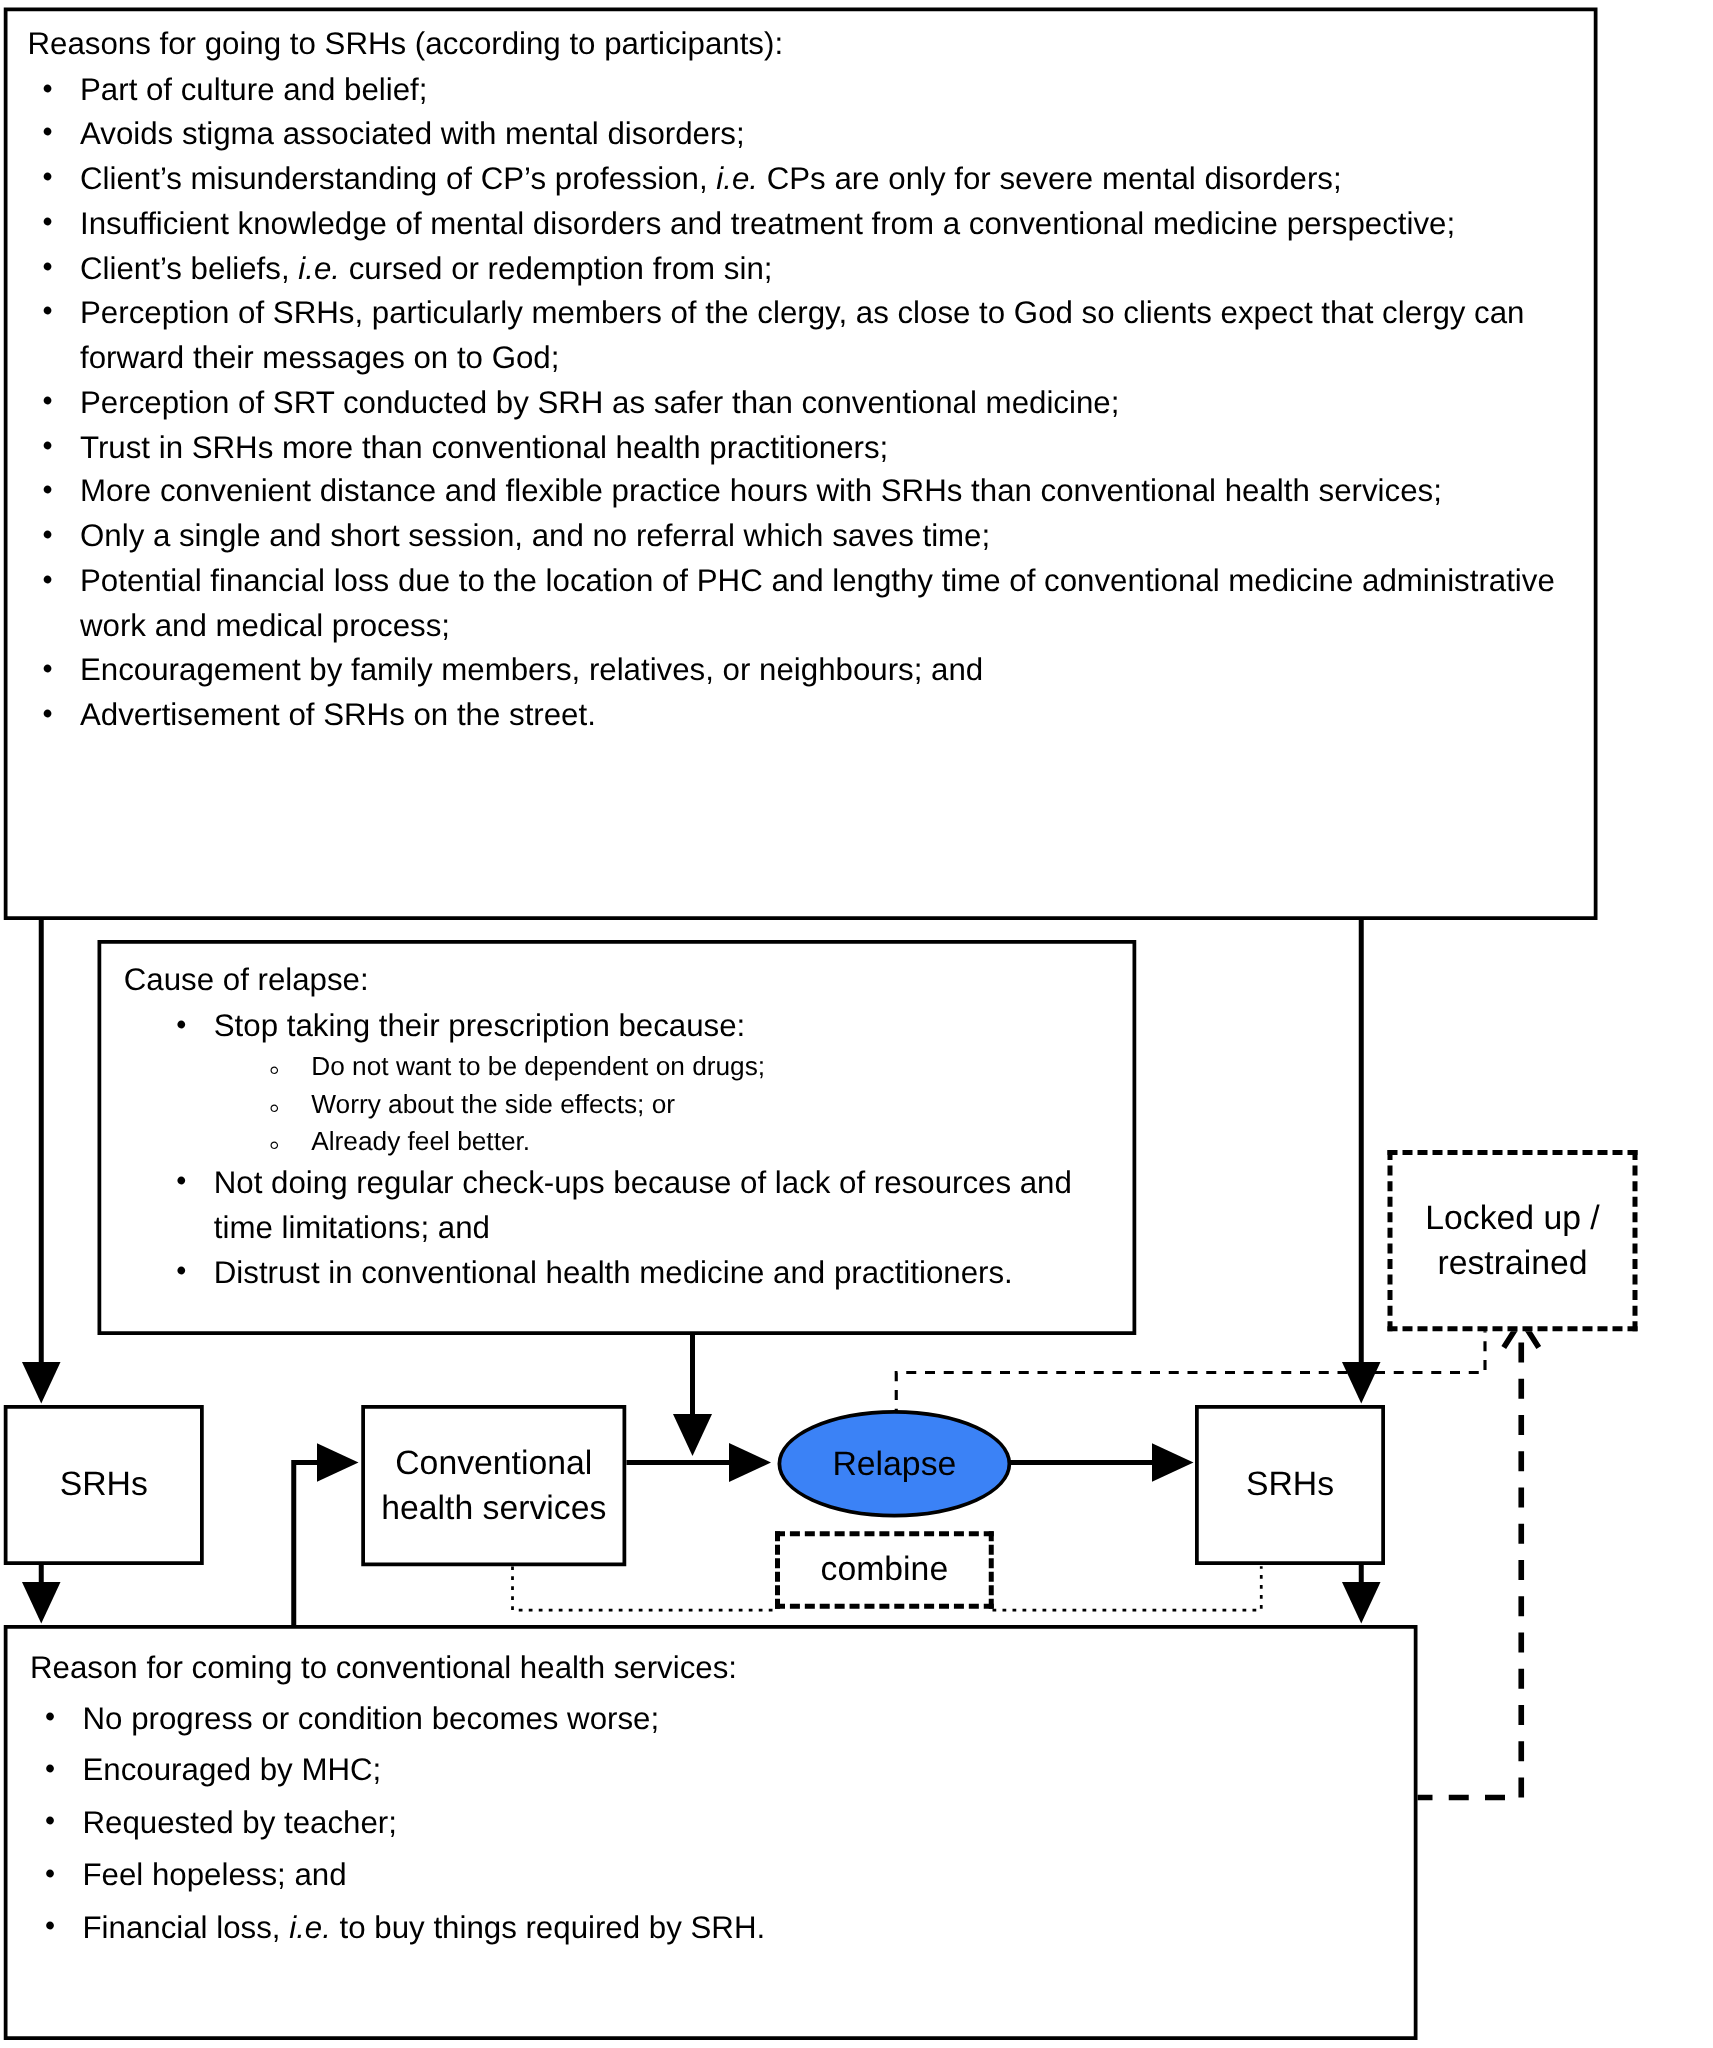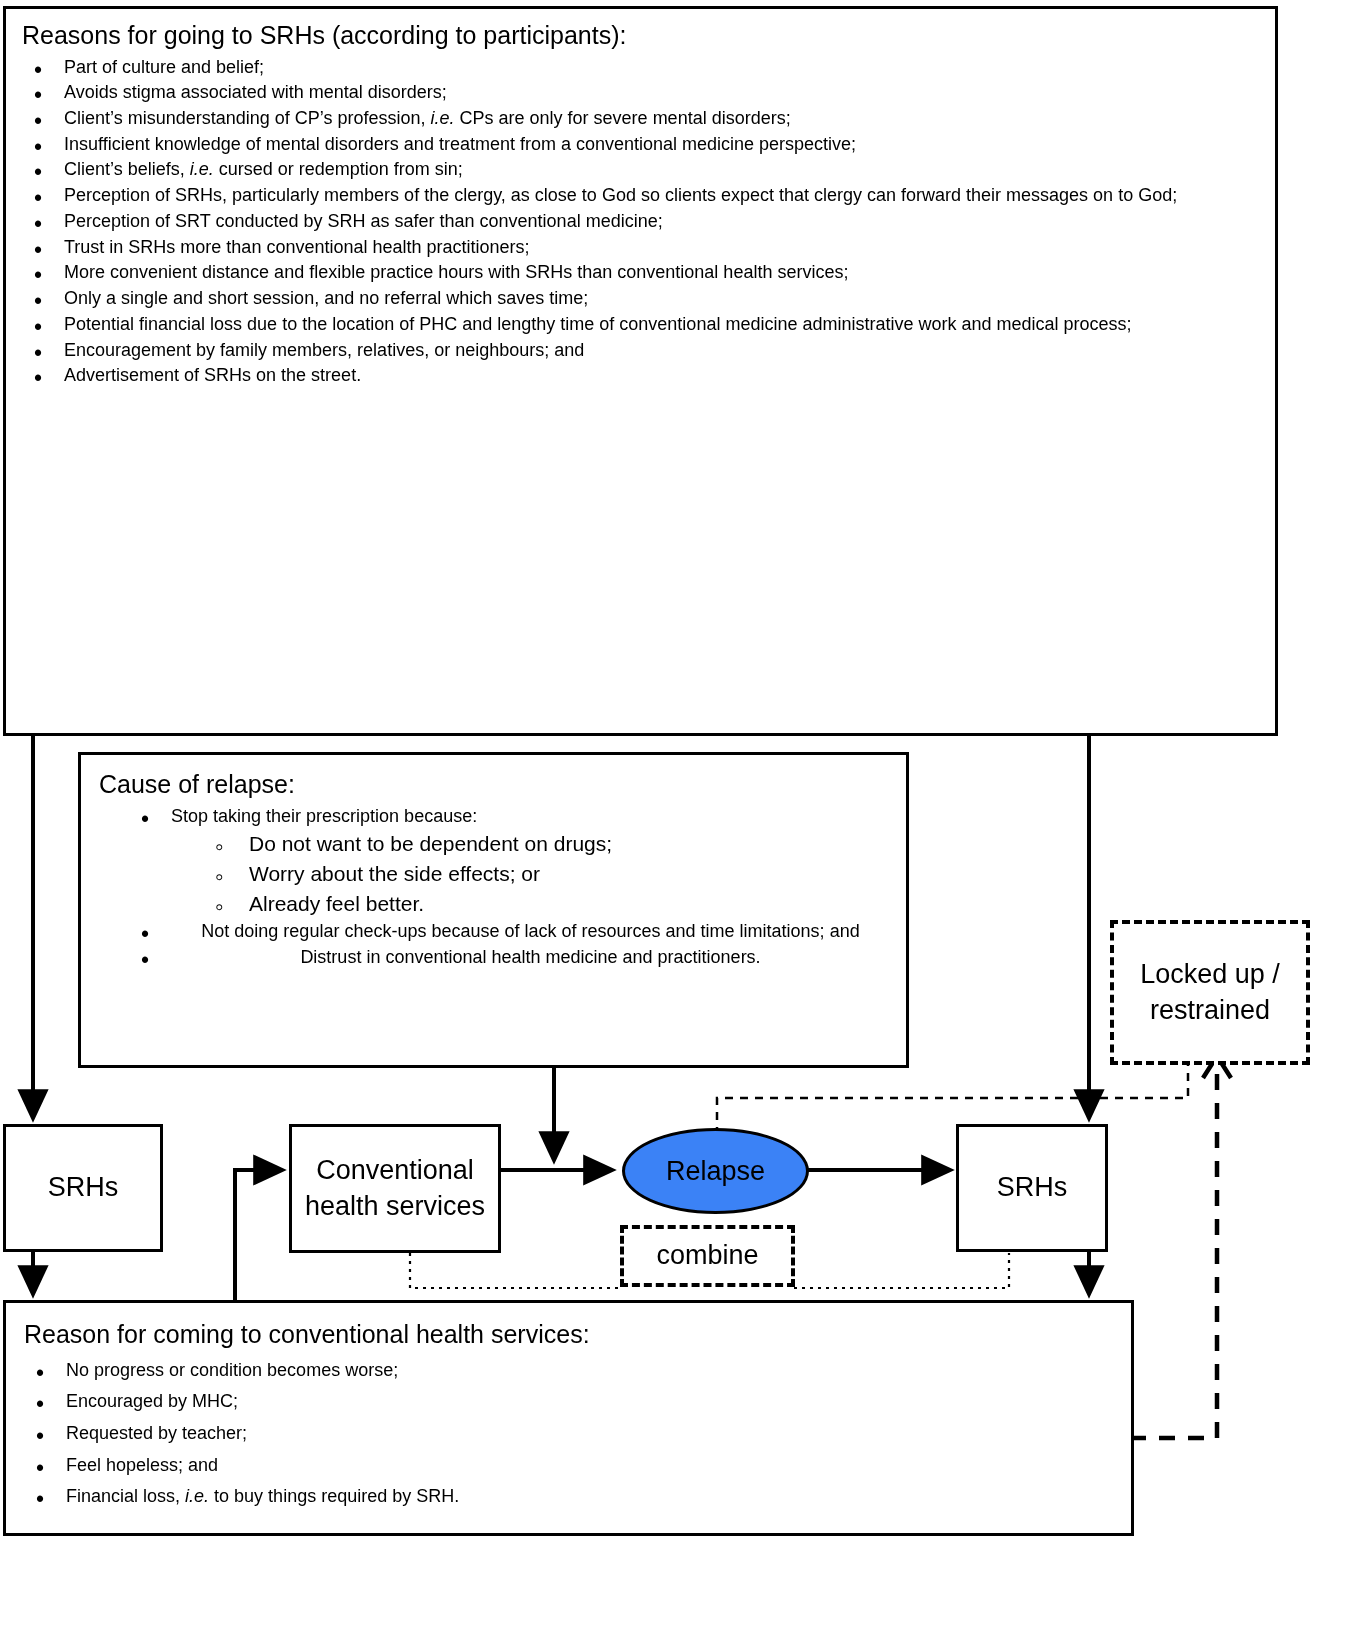--- a/index.html
+++ b/index.html
@@ -20,21 +20,21 @@
     background:#fff;
   }
 
   .listbox{padding:9px 14px 12px 14px;}
   .title{
     font-size:25px;line-height:1.38;margin:0 0 2px 2px;
   }
   ul.bl{list-style:none;margin:0;padding:0;}
   ul.bl > li{
     position:relative;
-    font-size:18px;
+    font-size:25px;
     line-height:1.43;
     padding-left:44px;
     margin:0;
   }
   ul.bl > li::before{
     content:"\2022";
     position:absolute;left:14px;top:-1px;
     font-size:23px;
   }
   ul.sub{list-style:none;margin:0;padding:0;}
@@ -155,21 +155,21 @@
   <div class="box listbox" style="left:78px;top:752px;width:831px;height:316px;padding:12px 16px;">
     <div class="title">Cause of relapse:</div>
     <ul class="bl" style="padding-left:30px;">
       <li>Stop taking their prescription because:</li>
     </ul>
     <ul class="sub" style="padding-left:106px;">
       <li>Do not want to be dependent on drugs;</li>
       <li>Worry about the side effects; or</li>
       <li>Already feel better.</li>
     </ul>
-    <ul class="bl" style="padding-left:30px;text-align:center;">
+    <ul class="bl" style="padding-left:30px;">
       <li>Not doing regular check-ups because of lack of resources and time limitations; and</li>
       <li>Distrust in conventional health medicine and practitioners.</li>
     </ul>
   </div>
 
   <div class="node dashed" style="left:1110px;top:920px;width:200px;height:145px;flex-direction:column;">
     <span>Locked up /</span>
     <span>restrained</span>
   </div>
 
@@ -187,21 +187,21 @@
   </div>
 
   <div class="node" style="left:956px;top:1124px;width:152px;height:128px;">
     <span>SRHs</span>
   </div>
 
   <div class="node dashed" style="left:620px;top:1225px;width:175px;height:62px;">
     <span>combine</span>
   </div>
 
-  <div class="box listbox" style="left:3px;top:1300px;width:1131px;height:236px;padding:14px 16px;">
+  <div class="box listbox" style="left:3px;top:1300px;width:1131px;height:332px;padding:14px 16px;">
     <div class="title">Reason for coming to conventional health services:</div>
     <ul class="bl" style="padding-left:0;">
       <li style="padding-left:44px;margin-top:6px;">No progress or condition becomes worse;</li>
       <li style="padding-left:44px;margin-top:6px;">Encouraged by MHC;</li>
       <li style="padding-left:44px;margin-top:6px;">Requested by teacher;</li>
       <li style="padding-left:44px;margin-top:6px;">Feel hopeless; and</li>
       <li style="padding-left:44px;margin-top:6px;">Financial loss, <i>i.e.</i> to buy things required by SRH.</li>
     </ul>
   </div>
 

